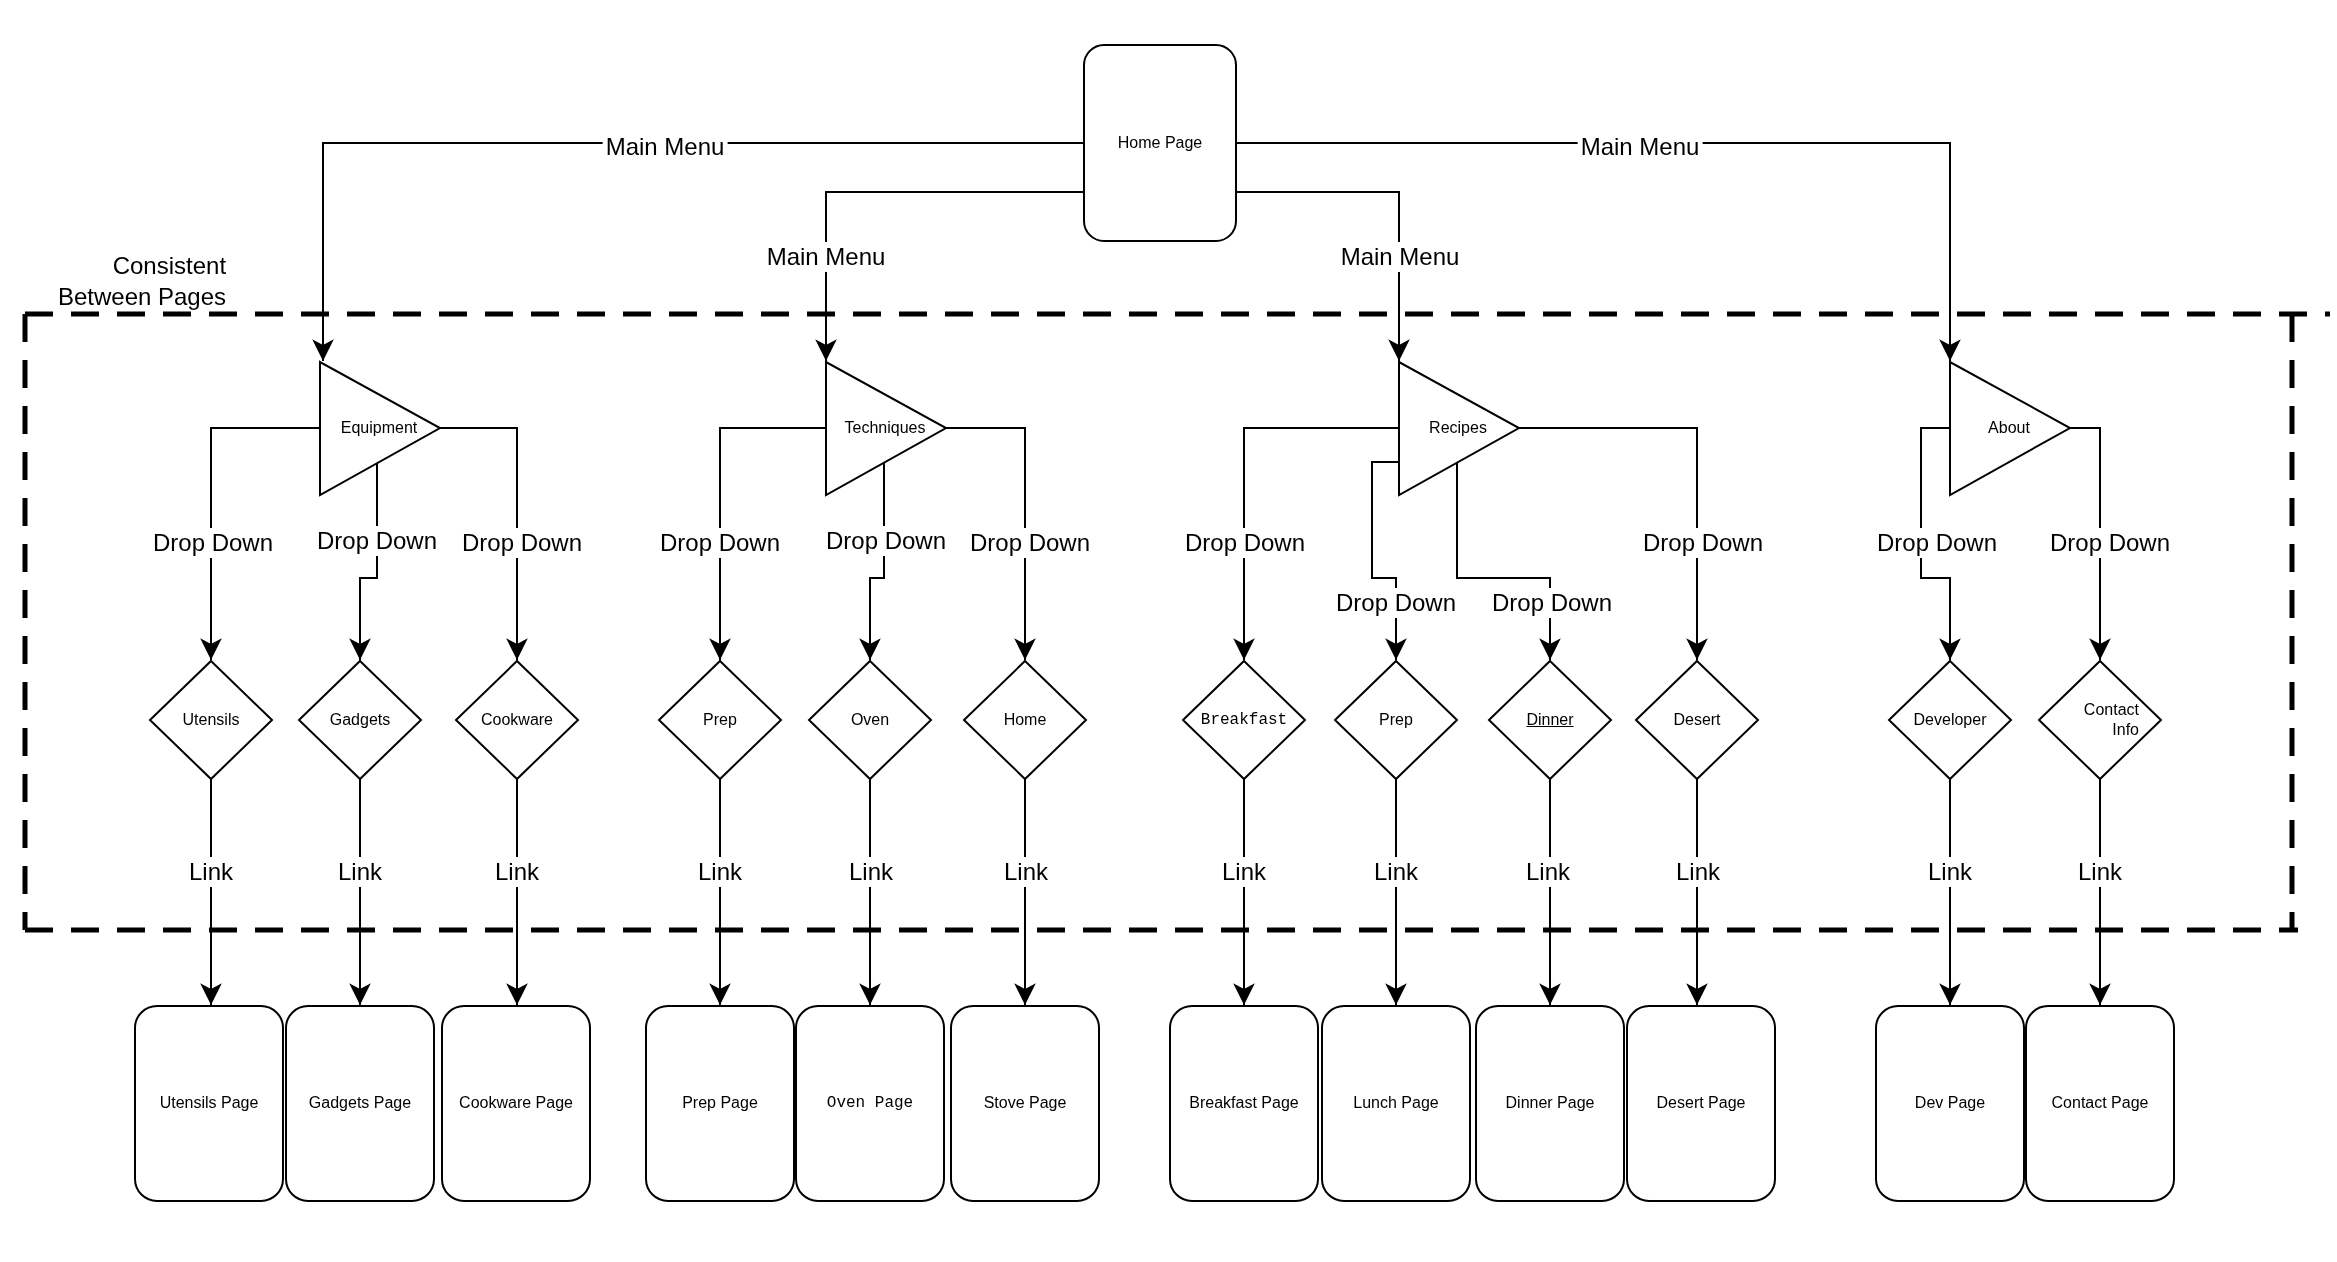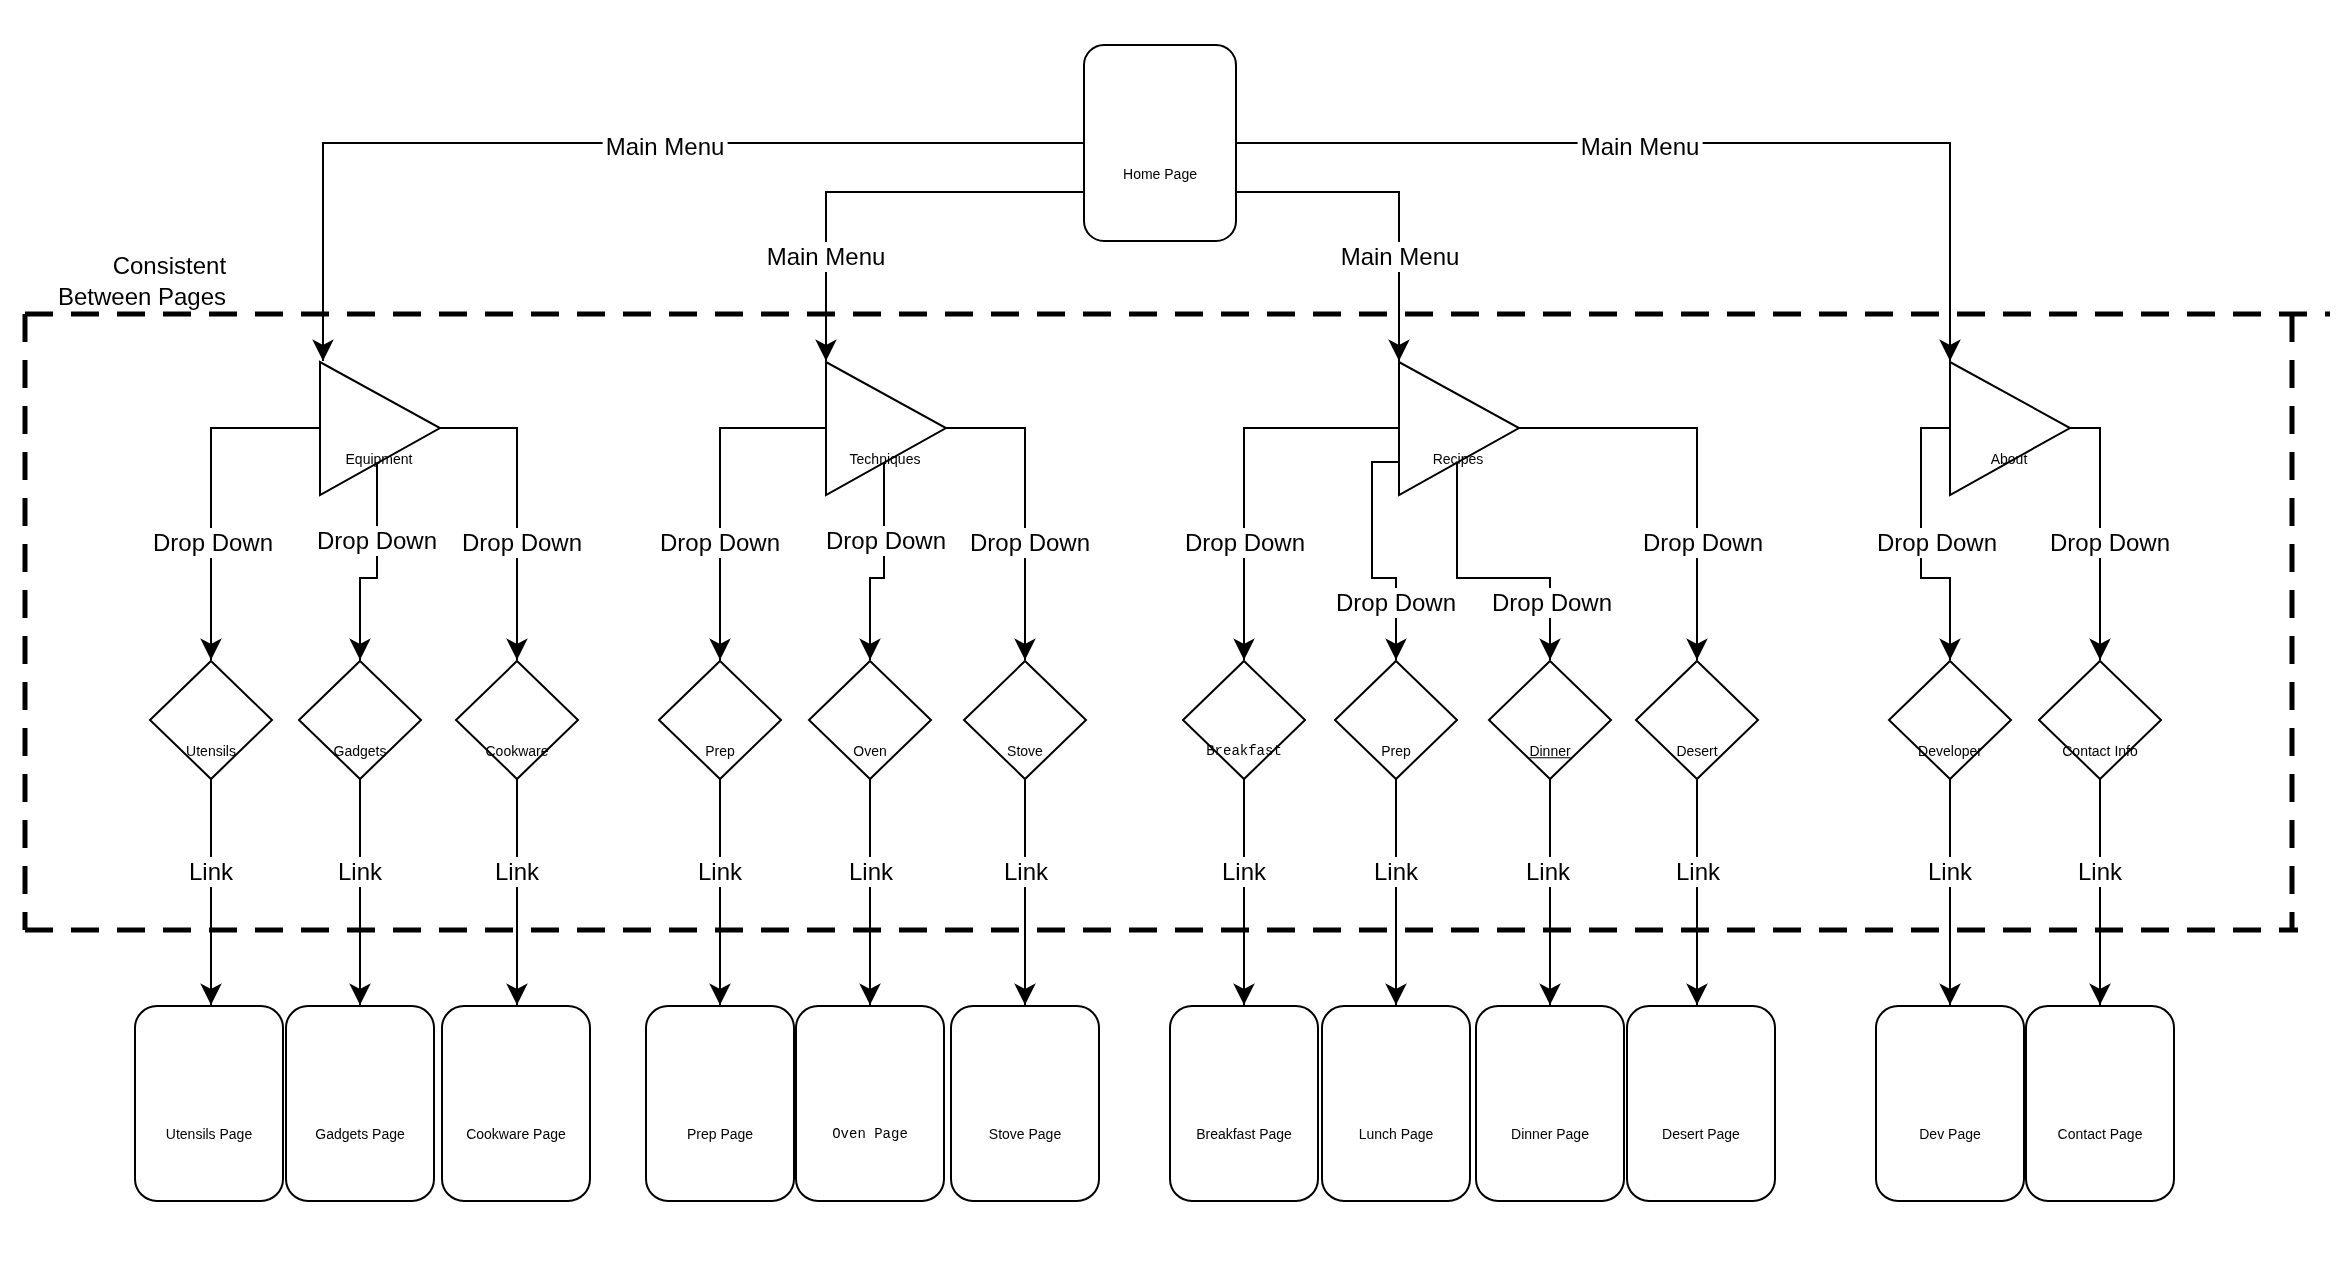--- a/index.html
+++ b/index.html
@@ -2,21 +2,21 @@
 <html><head>
 <meta charset="utf-8">
 <style>
   html,body{margin:0;padding:0;background:#ffffff;}
   #canvas{position:relative;width:2337px;height:1262px;background:#ffffff;
           font-family:"Liberation Sans",sans-serif;color:#000;overflow:hidden;}
   #diagram-svg{position:absolute;left:0;top:0;}
   .lbl{position:absolute;transform:translate(-50%,-50%);white-space:nowrap;
        text-align:right;line-height:1.25;}
   .lbl.big{font-size:24px;}
-  .lbl.shape{font-size:14px;margin-top:32px;}
+  .lbl.shape{font-size:16px;}
   .lbl.whitebg{background:#ffffff;padding:0 3px;}
   .lbl.wrap{white-space:normal;max-width:78px;}
   .note{line-height:1.3;}
   .note span{display:block;}
 </style>
 </head>
 <body>
 
 <div id="canvas">
 
@@ -116,21 +116,21 @@
 <div class="lbl shape" style="left:379px;top:428px;">Equipment</div>
 <div class="lbl shape" style="left:885px;top:428px;">Techniques</div>
 <div class="lbl shape" style="left:1458px;top:428px;">Recipes</div>
 <div class="lbl shape" style="left:2009px;top:428px;">About</div>
 
 <div class="lbl shape" style="left:211px;top:720px;">Utensils</div>
 <div class="lbl shape" style="left:360px;top:720px;">Gadgets</div>
 <div class="lbl shape" style="left:517px;top:720px;">Cookware</div>
 <div class="lbl shape" style="left:720px;top:720px;">Prep</div>
 <div class="lbl shape" style="left:870px;top:720px;">Oven</div>
-<div class="lbl shape" style="left:1025px;top:720px;">Stove</div>
+<div class="lbl shape" style="left:1025px;top:720px;">Home</div>
 <div class="lbl shape" style="left:1244px;top:720px;font-family:Liberation Mono, monospace;">Breakfast</div>
 <div class="lbl shape" style="left:1396px;top:720px;">Prep</div>
 <div class="lbl shape" style="left:1550px;top:720px;text-decoration:underline;">Dinner</div>
 <div class="lbl shape" style="left:1697px;top:720px;">Desert</div>
 <div class="lbl shape" style="left:1950px;top:720px;">Developer</div>
 <div class="lbl shape wrap" style="left:2100px;top:720px;">Contact Info</div>
 
 <div class="lbl shape" style="left:209px;top:1103px;">Utensils Page</div>
 <div class="lbl shape" style="left:360px;top:1103px;">Gadgets Page</div>
 <div class="lbl shape" style="left:516px;top:1103px;">Cookware Page</div>

